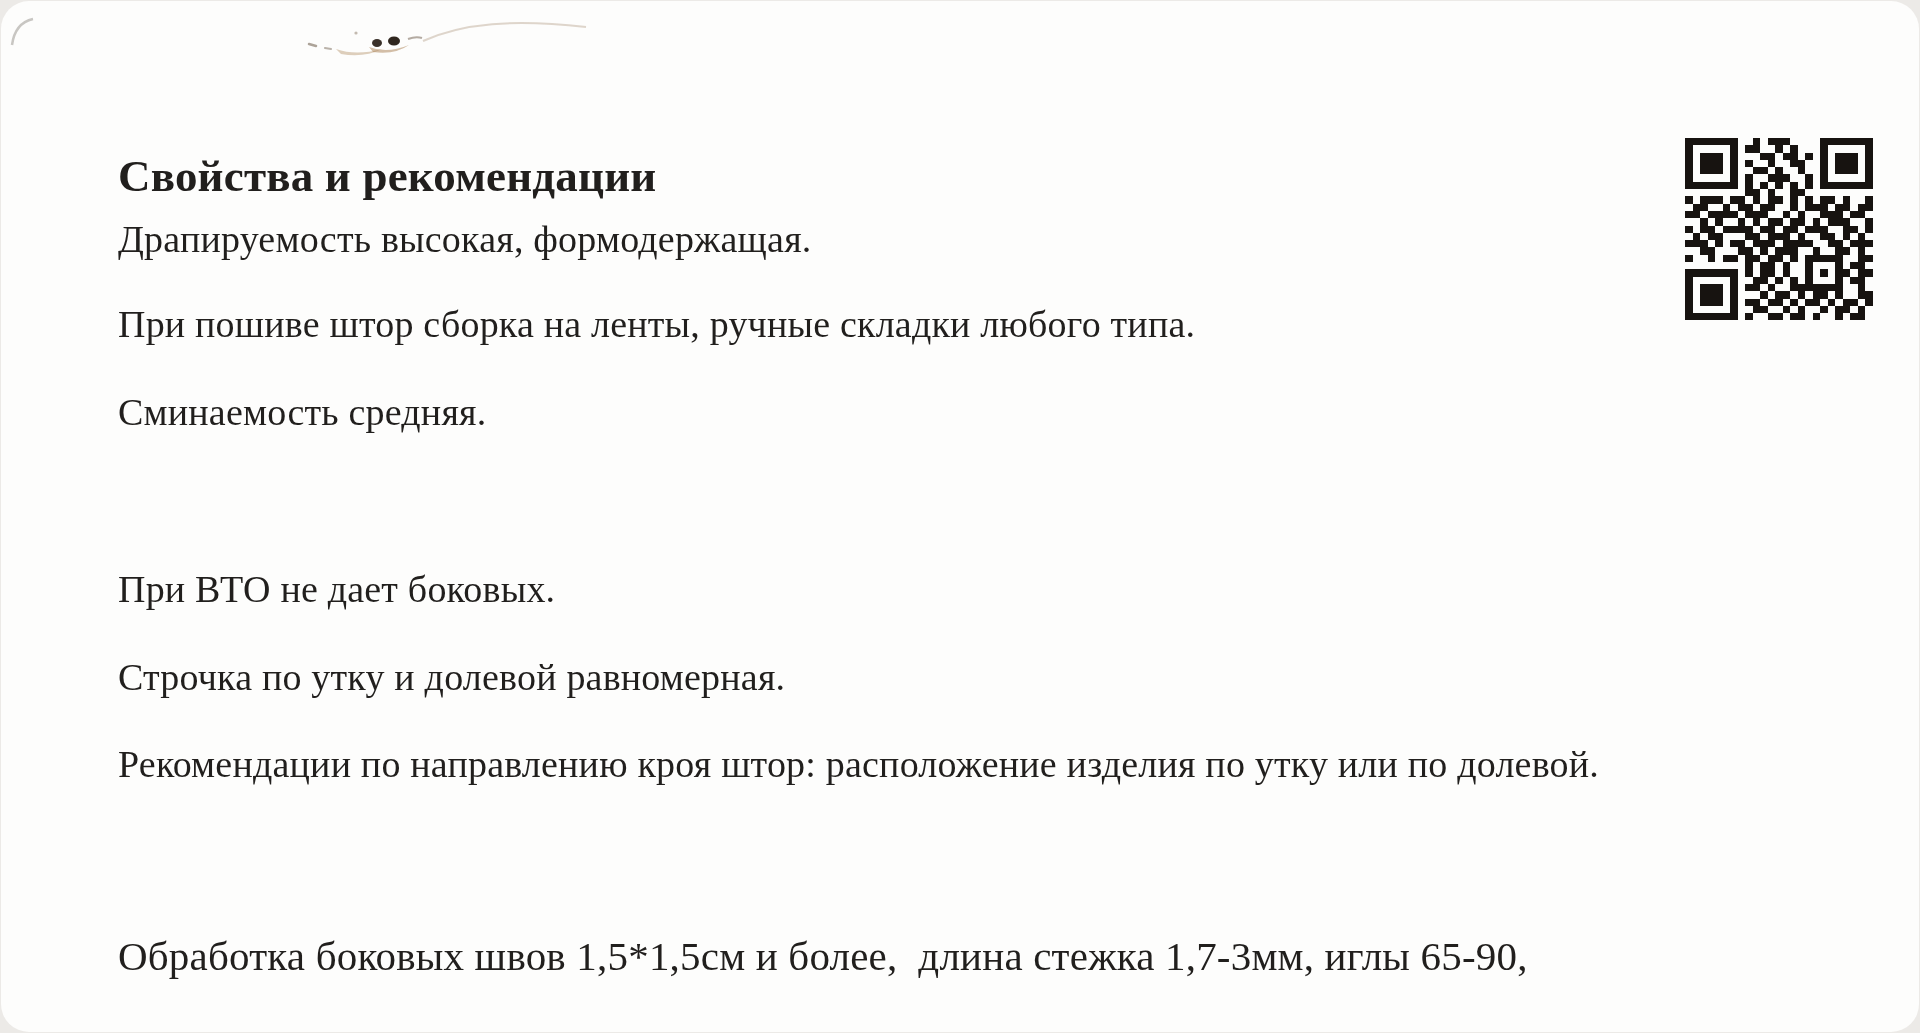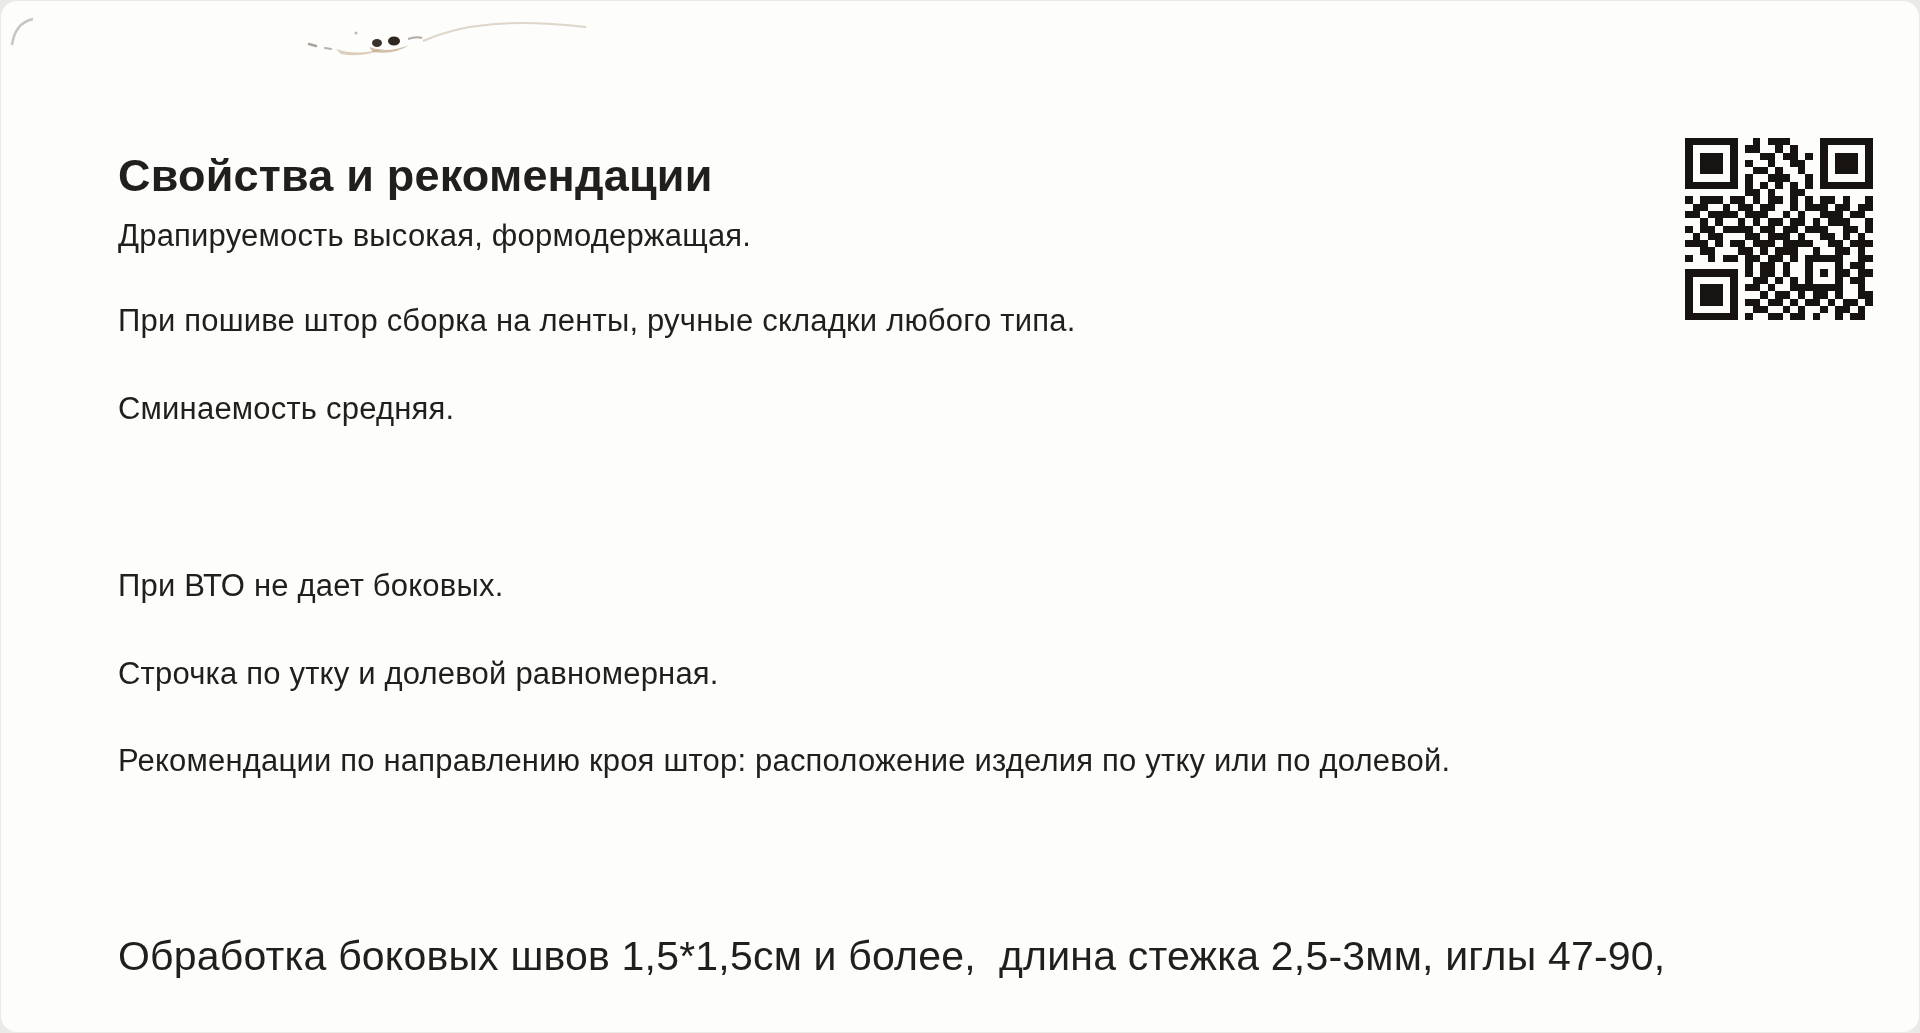--- a/index.html
+++ b/index.html
@@ -1,28 +1,28 @@
 <!DOCTYPE html>
 <html style="--text: #211f1d; --paper: #fdfdfc; --qr: #171310;"><head>
 <meta charset="utf-8">
 <style>
   html,body{margin:0;padding:0;}
   body{background:#eceae7;font-family:"Liberation Sans","DejaVu Sans",sans-serif;}
   .stage{position:relative;width:1920px;height:1033px;overflow:hidden;background:#eceae7;}
-  .page{position:absolute;inset:1px;background:var(--paper,#fdfdfc);border-radius:16px;}
+  .page{position:absolute;inset:1px;background:var(--paper,#fdfdfc);border-radius:28px;font-family:Liberation Serif, serif;}
   .corner-artifact{position:absolute;left:6px;top:14px;}
   .smudge{position:absolute;left:280px;top:8px;}
   .doc-title{
     position:absolute;left:117px;top:118px;
     font-size:45px;font-weight:700;line-height:1.2;
     color:var(--text,#211f1d);letter-spacing:0.2px;white-space:pre;
   }
   .line{
     position:absolute;left:117px;
-    font-size:31px;font-weight:400;line-height:1.2;
+    font-size:38px;font-weight:400;line-height:1.2;
     color:var(--text,#211f1d);letter-spacing:0.2px;white-space:pre;text-align:center;
   }
   .l0{top:216px}.l1{top:301px}.l2{top:389px}.l3{top:479px}
   .l4{top:566px}.l5{top:654px}.l6{top:741px}
   .para{
     position:absolute;left:117px;top:830px;
     font-size:41px;font-weight:400;line-height:50px;
     color:var(--text,#211f1d);letter-spacing:0.2px;white-space:pre;
   }
   .qr{
@@ -57,21 +57,21 @@
     <h1 class="doc-title">Свойства и рекомендации</h1>
 
     <div class="line l0">Драпируемость высокая, формодержащая.</div>
     <div class="line l1">При пошиве штор сборка на ленты, ручные складки любого типа.</div>
     <div class="line l2">Сминаемость средняя.</div>
     <div class="line l4">При ВТО не дает боковых.</div>
     <div class="line l5">Строчка по утку и долевой равномерная.</div>
     <div class="line l6">Рекомендации по направлению кроя штор: расположение изделия по утку или по долевой.</div>
 
     <div class="para">
-      <div>Обработка боковых швов 1,5*1,5см и более,  длина стежка 2,5-3мм, иглы 47-90,</div>
+      <div>Обработка боковых швов 1,5*1,5см и более,  длина стежка 1,7-3мм, иглы 65-90,</div>
       
       
     </div>
 
     <div class="qr">
         <div class="qm on"></div>
         <div class="qm on"></div>
         <div class="qm on"></div>
         <div class="qm on"></div>
         <div class="qm on"></div>

